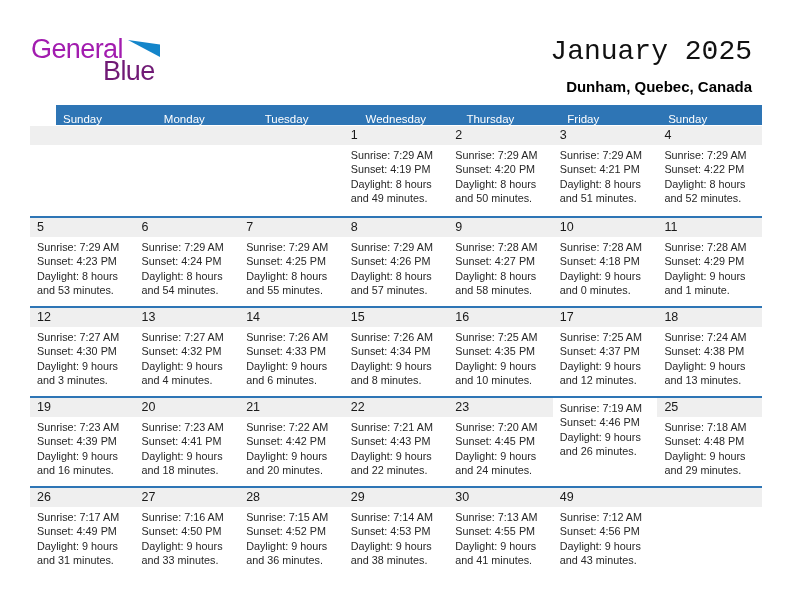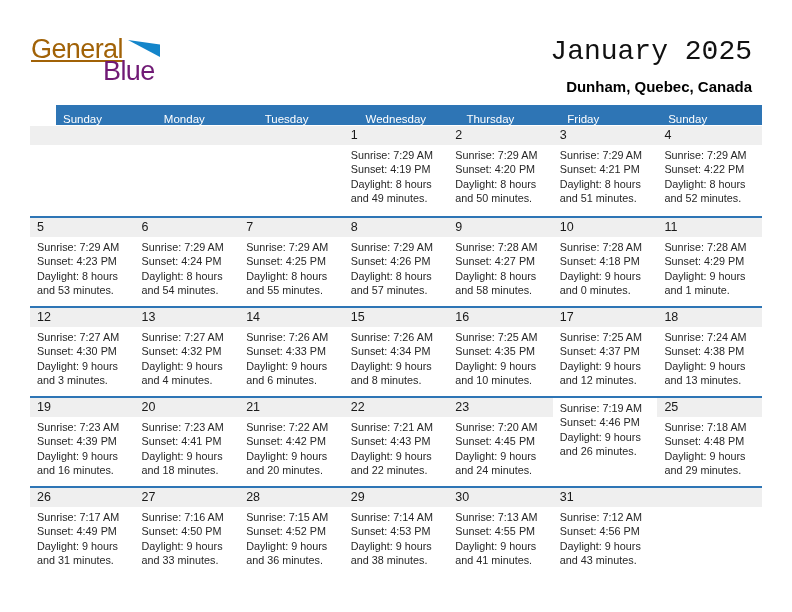--- a/index.html
+++ b/index.html
@@ -1,21 +1,21 @@
 <!DOCTYPE html>
 <html><head>
 <meta charset="utf-8">
 <style>
   html,body{margin:0;padding:0;background:#ffffff;}
   body{font-family:"Liberation Sans", sans-serif; -webkit-font-smoothing:antialiased;}
   .page{position:relative;width:792px;height:612px;background:#fff;overflow:hidden;}
 
   
   .logo{position:absolute;left:31px;top:36px;width:140px;height:60px;}
-  .logo-general{font-size:27px;color:#a16207;letter-spacing:-0.6px;line-height:27px;text-decoration:underline;}
+  .logo-general{font-size:27px;color:#a21caf;letter-spacing:-0.6px;line-height:27px;}
   .logo-flag{position:absolute;left:97px;top:4px;width:32px;height:17px;background:#1485CA;
              clip-path:polygon(0 0,100% 26%,100% 100%);}
   .logo-blue{position:absolute;left:72px;top:22px;font-size:27px;color:#701a75;letter-spacing:-0.6px;line-height:27px;}
 
   
   .title{position:absolute;right:40px;top:36px;font-size:28px;color:#111;text-align:right;font-family:Liberation Mono, monospace;}
   .subtitle{position:absolute;right:40px;top:78px;font-size:15px;font-weight:bold;color:#000000;text-align:right;}
 
   
   .cal{position:absolute;left:30px;top:105px;width:732px;}
@@ -289,21 +289,21 @@
     <div class="line">and 38 minutes.</div>
   </div>
           <div class="cell">
     <div class="day-num">30</div>
     <div class="line first">Sunrise: 7:13 AM</div>
     <div class="line">Sunset: 4:55 PM</div>
     <div class="line">Daylight: 9 hours</div>
     <div class="line">and 41 minutes.</div>
   </div>
           <div class="cell">
-    <div class="day-num">31</div>
+    <div class="day-num">49</div>
     <div class="line first">Sunrise: 7:12 AM</div>
     <div class="line">Sunset: 4:56 PM</div>
     <div class="line">Daylight: 9 hours</div>
     <div class="line">and 43 minutes.</div>
   </div>
           <div class="cell">
     <div class="day-num"></div>
     <div class="line first"></div>
     <div class="line"></div>
     <div class="line"></div>

